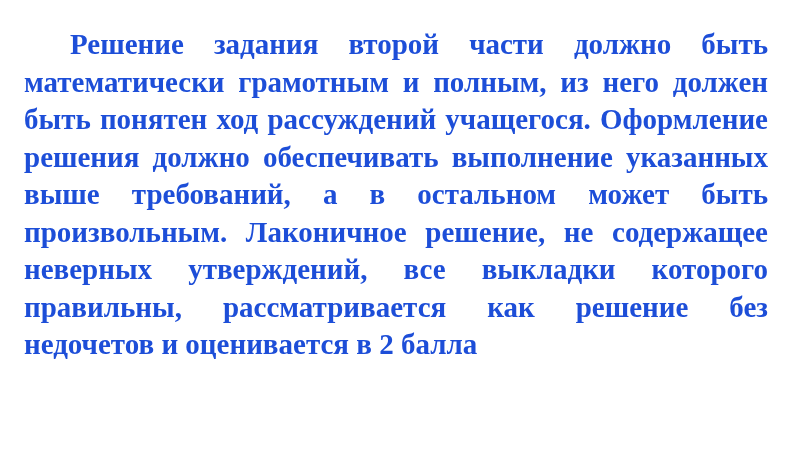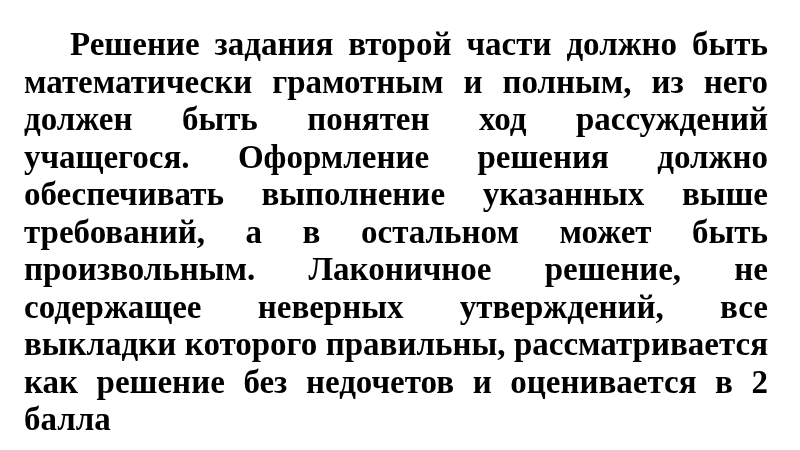--- a/index.html
+++ b/index.html
@@ -17,23 +17,23 @@
     width: 800px;
     height: 450px;
     box-sizing: border-box;
     padding: 26px 32px 0 24px;
     background: #ffffff;
   }
   .body-paragraph {
     margin: 0;
     font-family: "Liberation Serif", serif;
     font-weight: bold;
-    font-size: 33px;
+    font-size: 29px;
     line-height: 37.5px;
-    color: #000000;
+    color: #1d4ed8;
     text-align: justify;
     text-indent: 46px;
     letter-spacing: 0px;
     word-spacing: 0px;
     hyphens: none;
   }
   
 </style>
 </head>
 <body>

